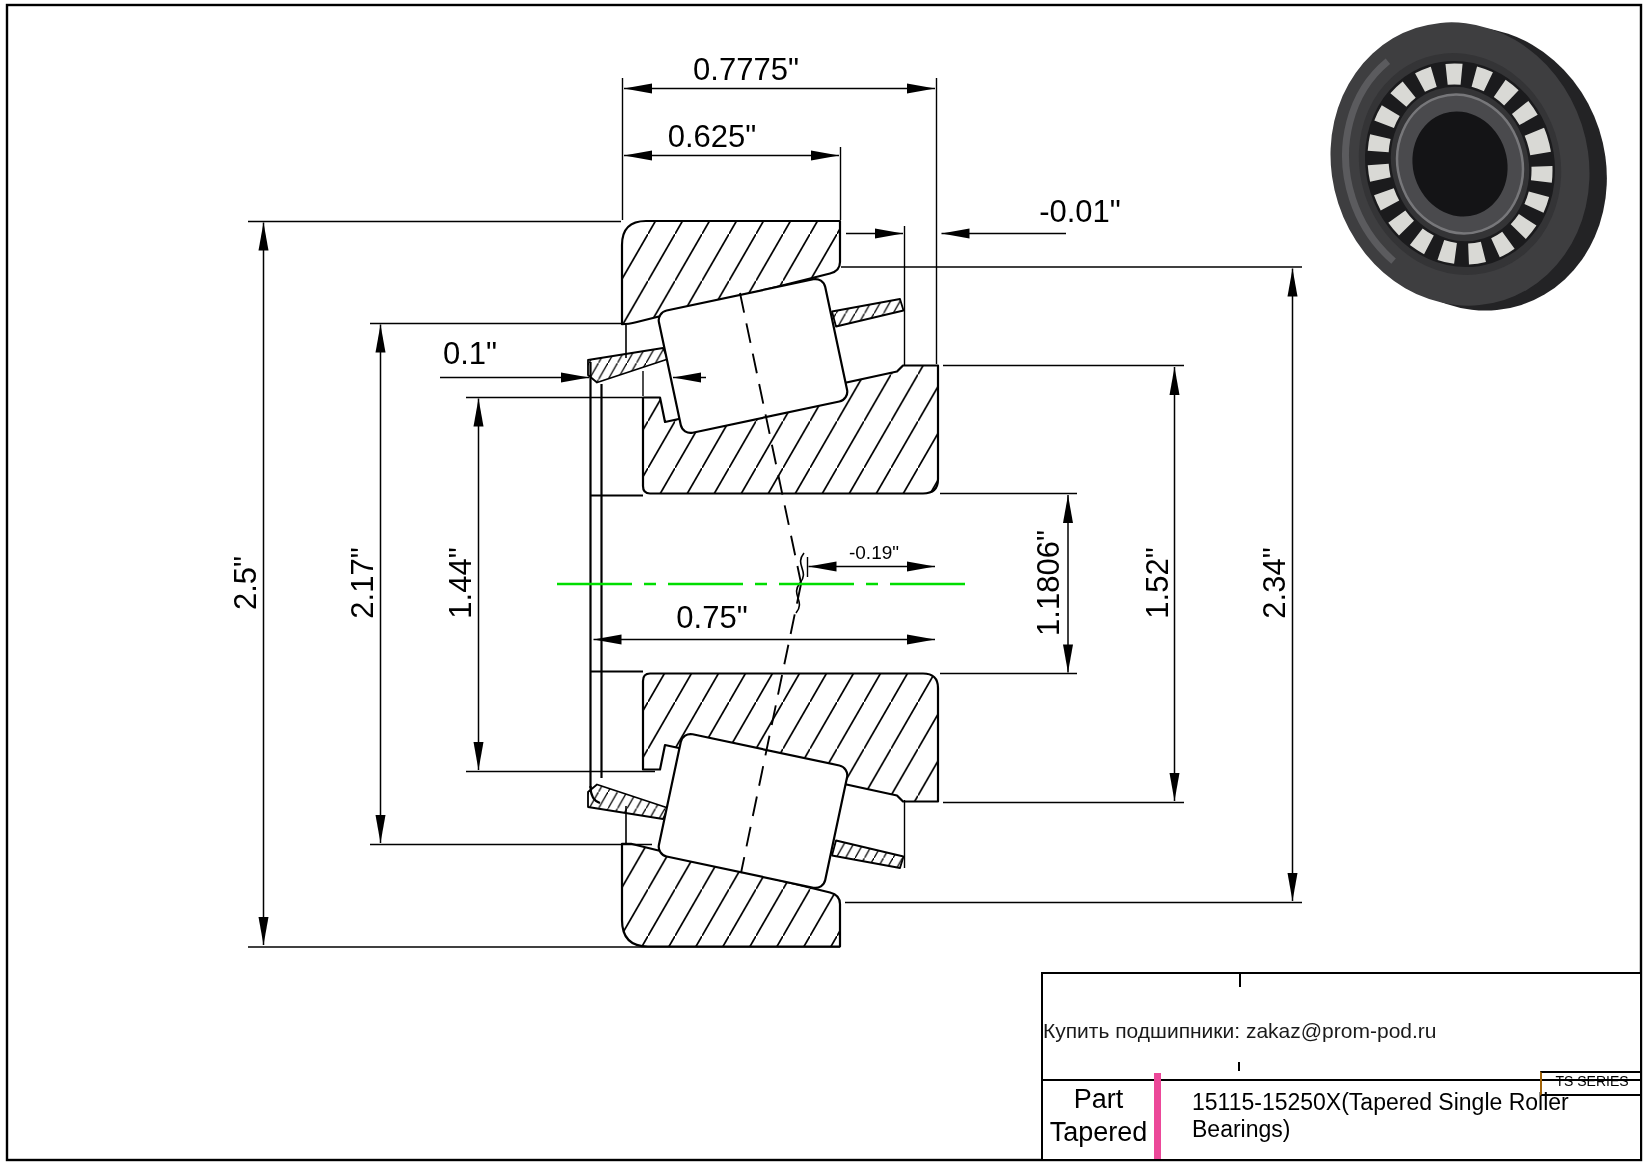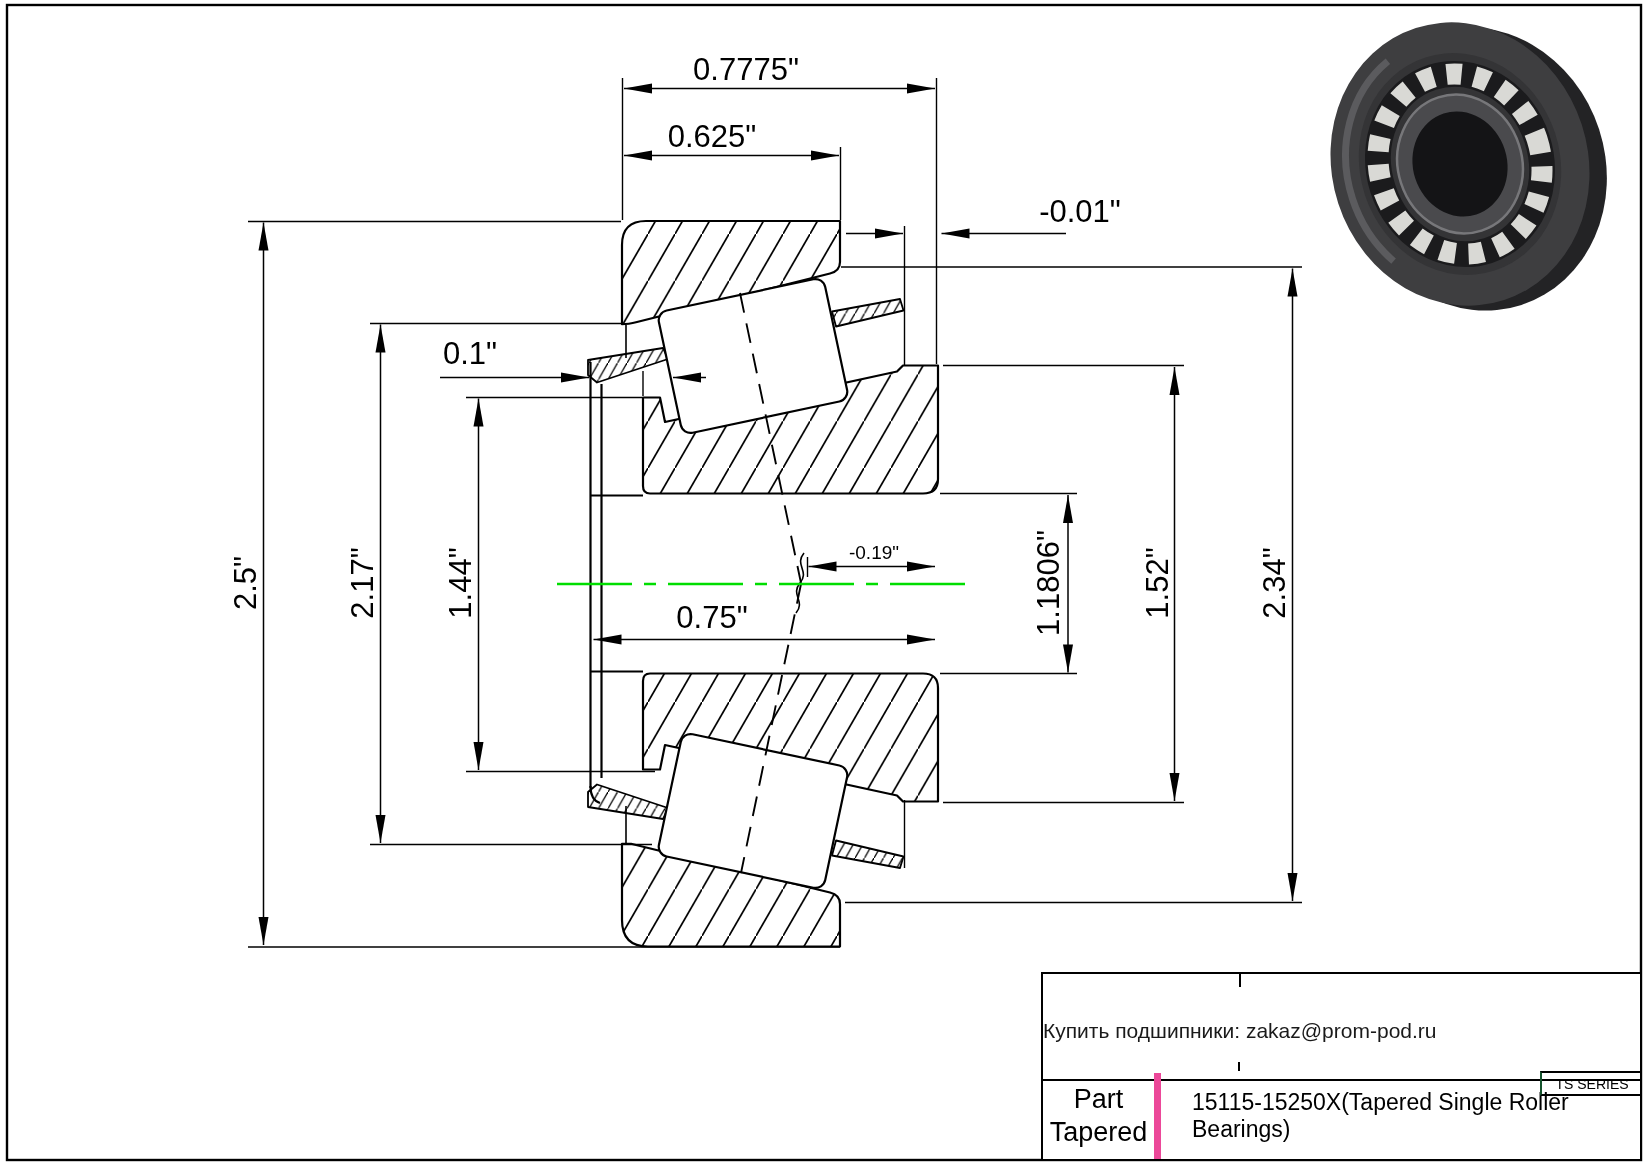--- a/index.html
+++ b/index.html
@@ -13,22 +13,22 @@
       border:2px solid #000;box-sizing:border-box;background:#fff;}
   .tb-row1{position:absolute;left:0;top:0;right:0;height:97px;border-bottom:2px solid #000;
       display:flex;align-items:center;justify-content:flex-start;font-size:21px;color:#1a1a1a;margin-top:8px;}
   .tb-row2{position:absolute;left:0;top:99px;right:0;bottom:0;}
   .tb-partcell{position:absolute;left:0;top:0;bottom:0;width:111px;border-right:7px solid #ec4899;
       display:flex;flex-direction:column;align-items:center;justify-content:center;
       font-size:27px;line-height:33px;color:#000;}
   .tb-partvalue{position:absolute;left:113px;right:0;top:0;bottom:0;display:flex;align-items:center;
       padding-left:36px;font-size:23px;color:#000;}
   .tb-series{position:absolute;right:-2px;top:-2px;width:100px;height:21px;
-      border-left:2px solid #14532d;border-bottom:2px solid #000;border-top:2px solid #000;
-      display:flex;align-items:center;justify-content:center;font-size:14px;}
+      border-left:2px solid #a16207;border-bottom:2px solid #000;border-top:2px solid #000;
+      display:flex;justify-content:center;font-size:14px;}
   .tb-tick-top{position:absolute;left:196px;top:0;width:2px;height:13px;background:#000;}
   .tb-tick-mid{position:absolute;left:195px;top:88px;width:2px;height:9px;background:#000;}
 </style>
 </head>
 <body>
 
 <div id="page">
 
 <svg width="1649" height="1167" viewBox="0 0 1649 1167">
   <defs>

